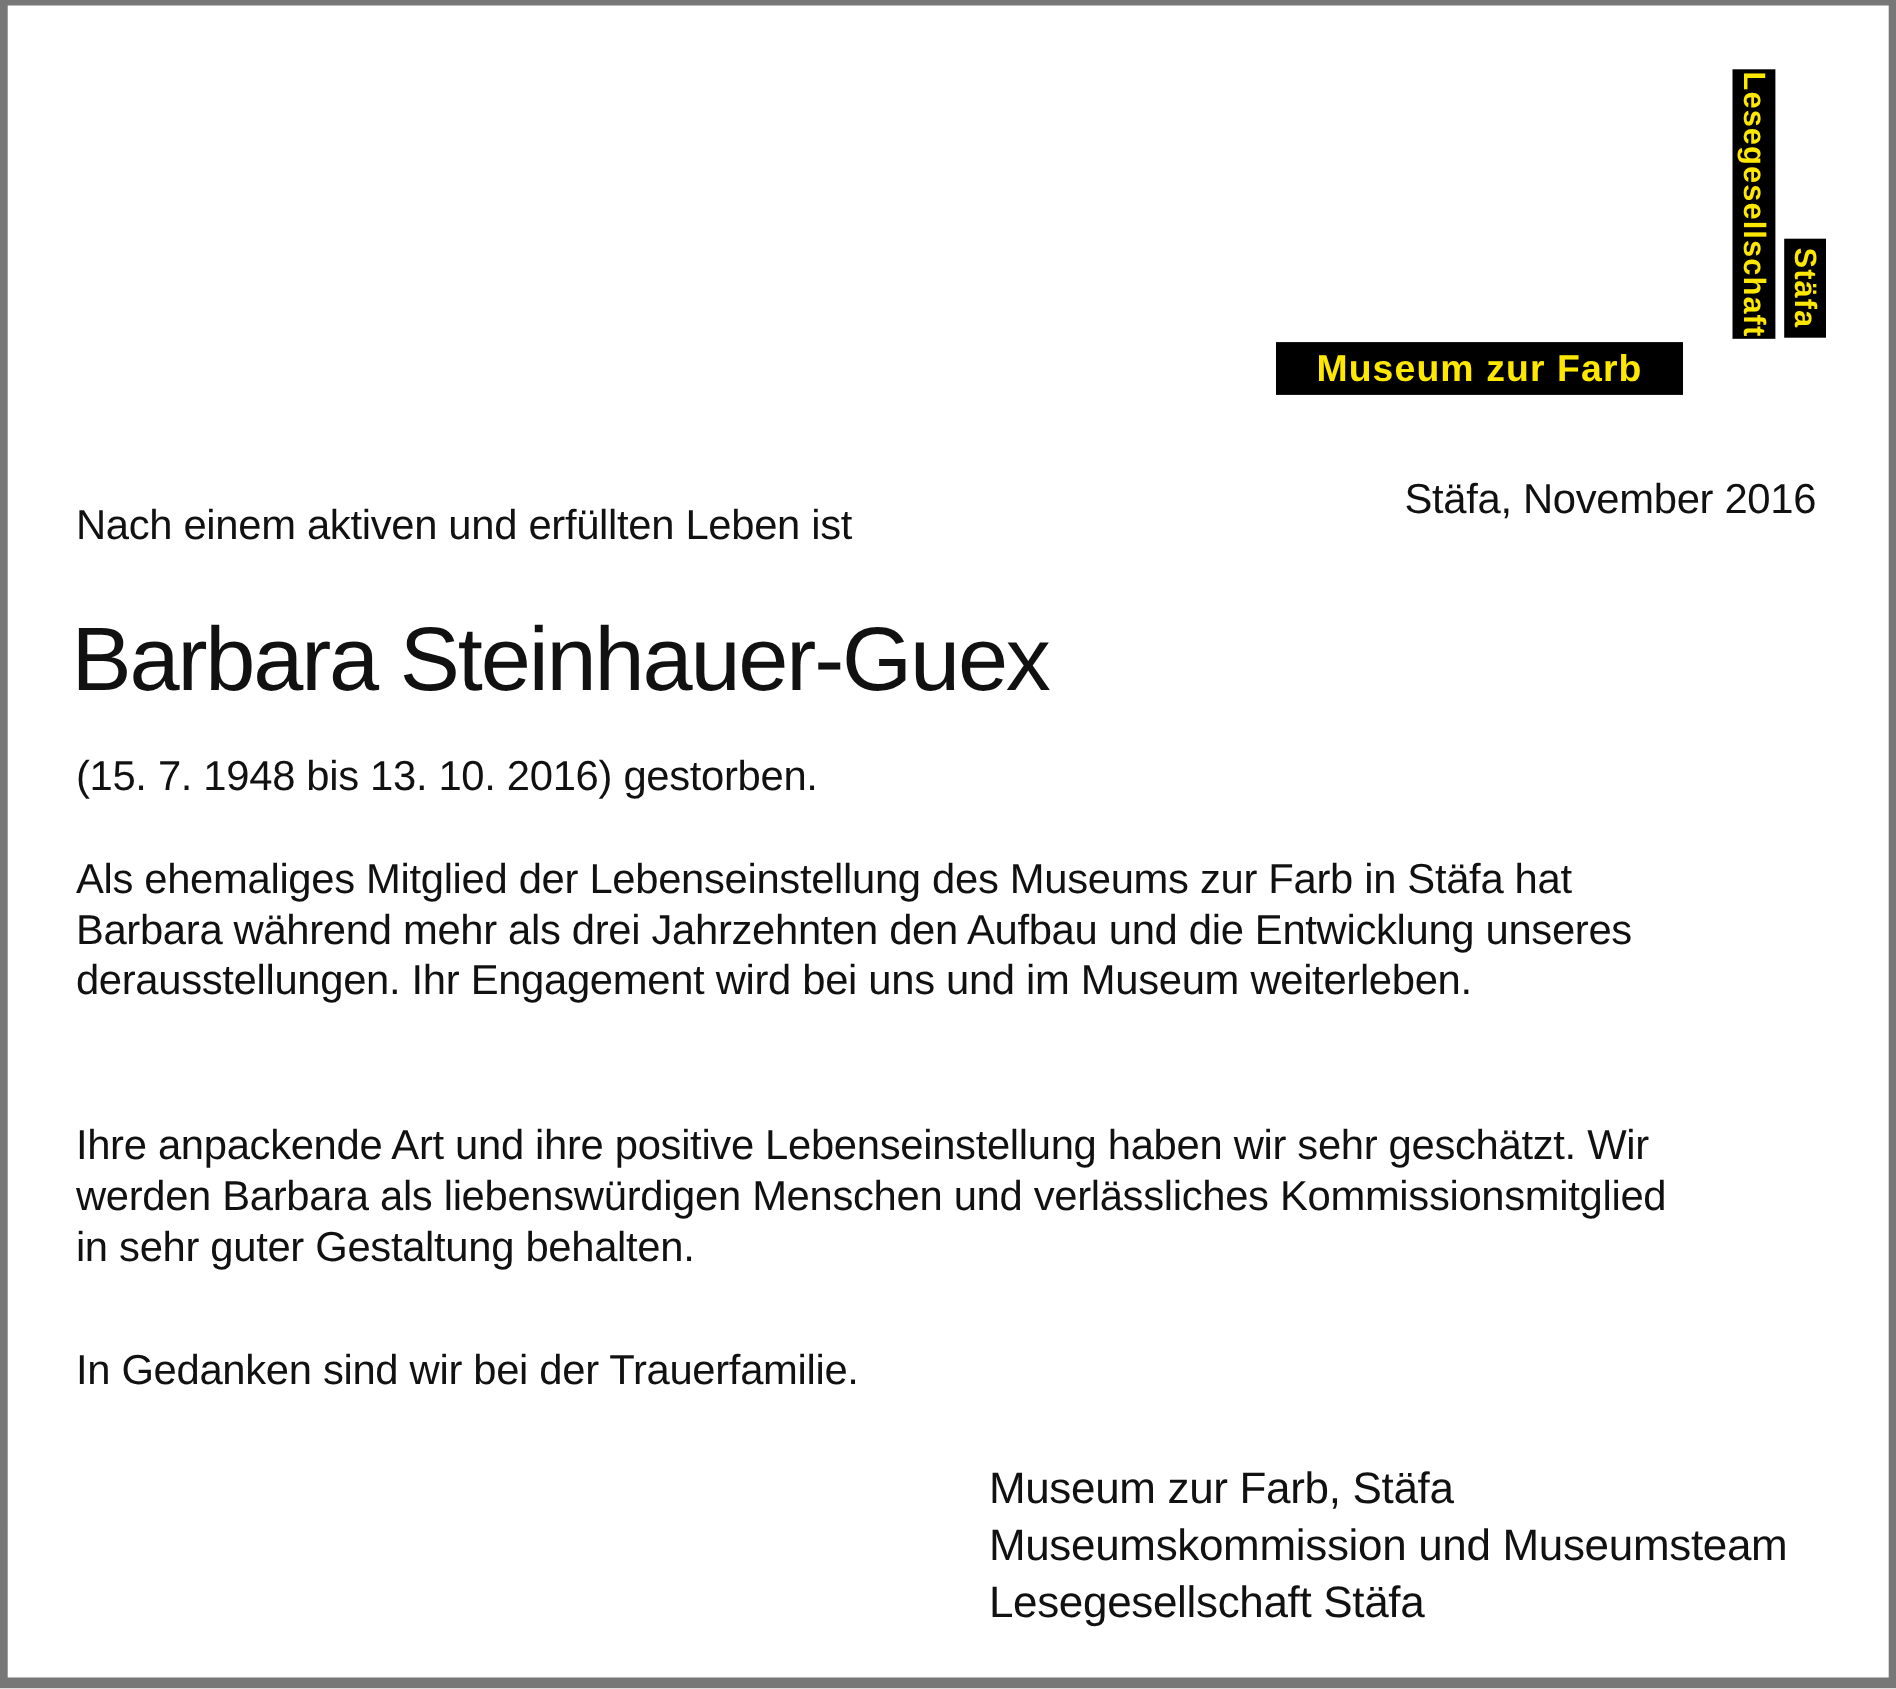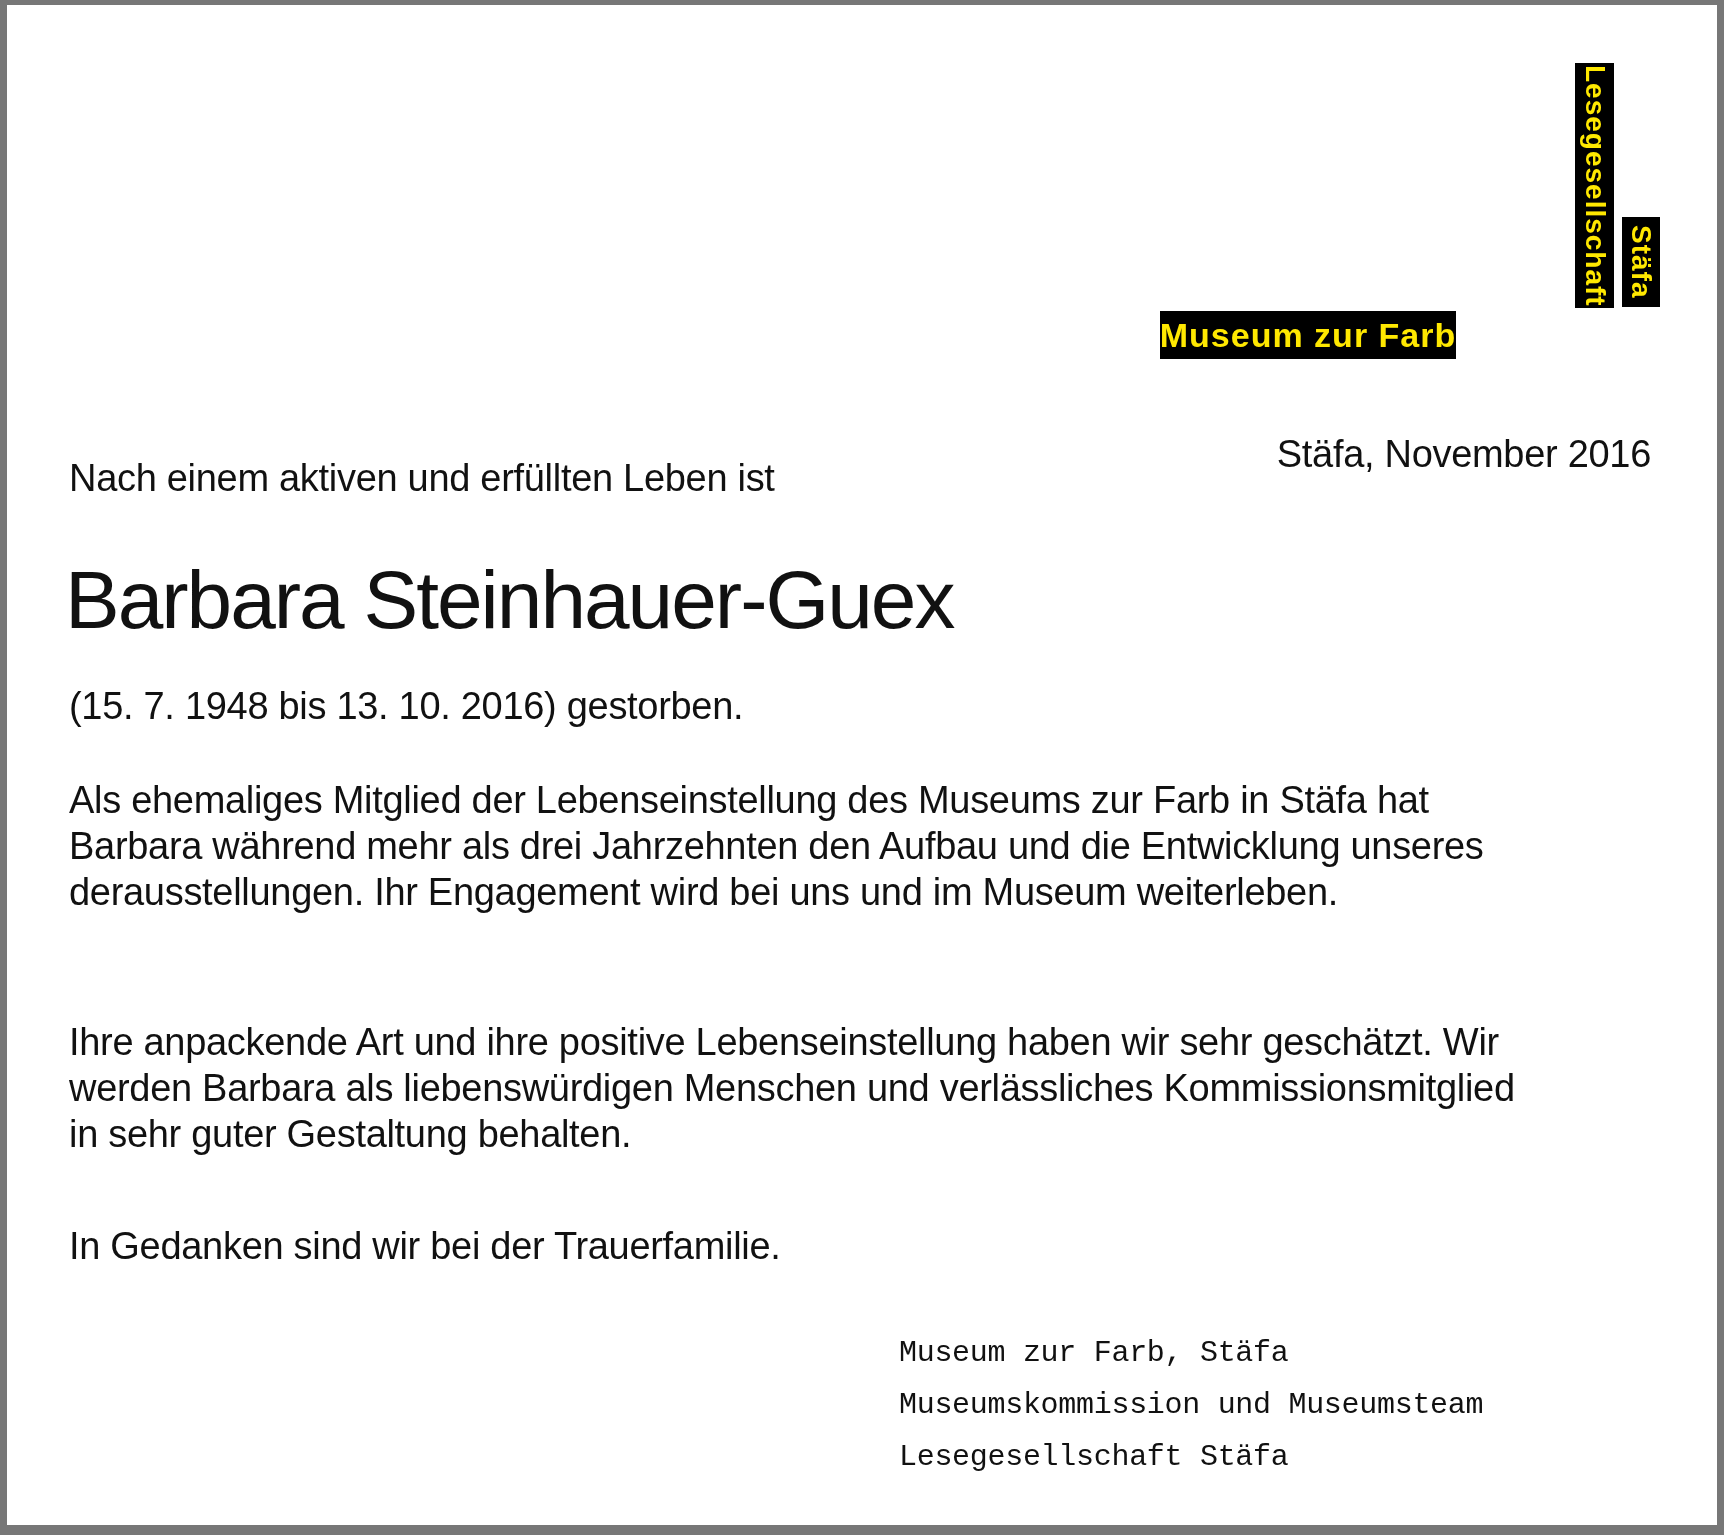--- a/index.html
+++ b/index.html
@@ -35,21 +35,21 @@
     letter-spacing: 1px;
     white-space: nowrap;
   }
   .vbar-lese { left: 1568px; top: 58px;  width: 39px; height: 245px; }
   .vbar-lese span { font-size: 28px; }
   .vbar-staefa { left: 1615px; top: 212px; width: 38px; height: 90px; }
   .vbar-staefa span { font-size: 28px; }
   .hbar {
     position: absolute;
     left: 1153px; top: 306px;
-    width: 296px; height: 48px;
+    width: 370px; height: 48px;
     background: #000000;
     display: flex;
     align-items: center;
     justify-content: center;
   }
   .hbar span {
     color: #ffe800;
     font-weight: bold;
     font-size: 34px;
     letter-spacing: 1px;
@@ -83,21 +83,21 @@
   }
   .para .line { white-space: nowrap; font-size: 38px; letter-spacing: -0.3px; }
   .para1 { top: 772px; }
   .para2 { top: 1014px; }
   .closing { left: 62px; top: 1220px; }
   .signature {
     position: absolute;
     left: 892px; top: 1322px;
     line-height: 52px;
   }
-  .signature .line { white-space: nowrap; font-size: 30px; letter-spacing: -0.3px; font-family: Liberation Mono, monospace; }
+  .signature .line { white-space: nowrap; font-size: 40px; letter-spacing: -0.3px; }
 </style>
 </head>
 <body>
 
 <div class="page">
 
   <div class="vbar vbar-lese">
     <span>Lesegesellschaft</span>
   </div>
   <div class="vbar vbar-staefa">

